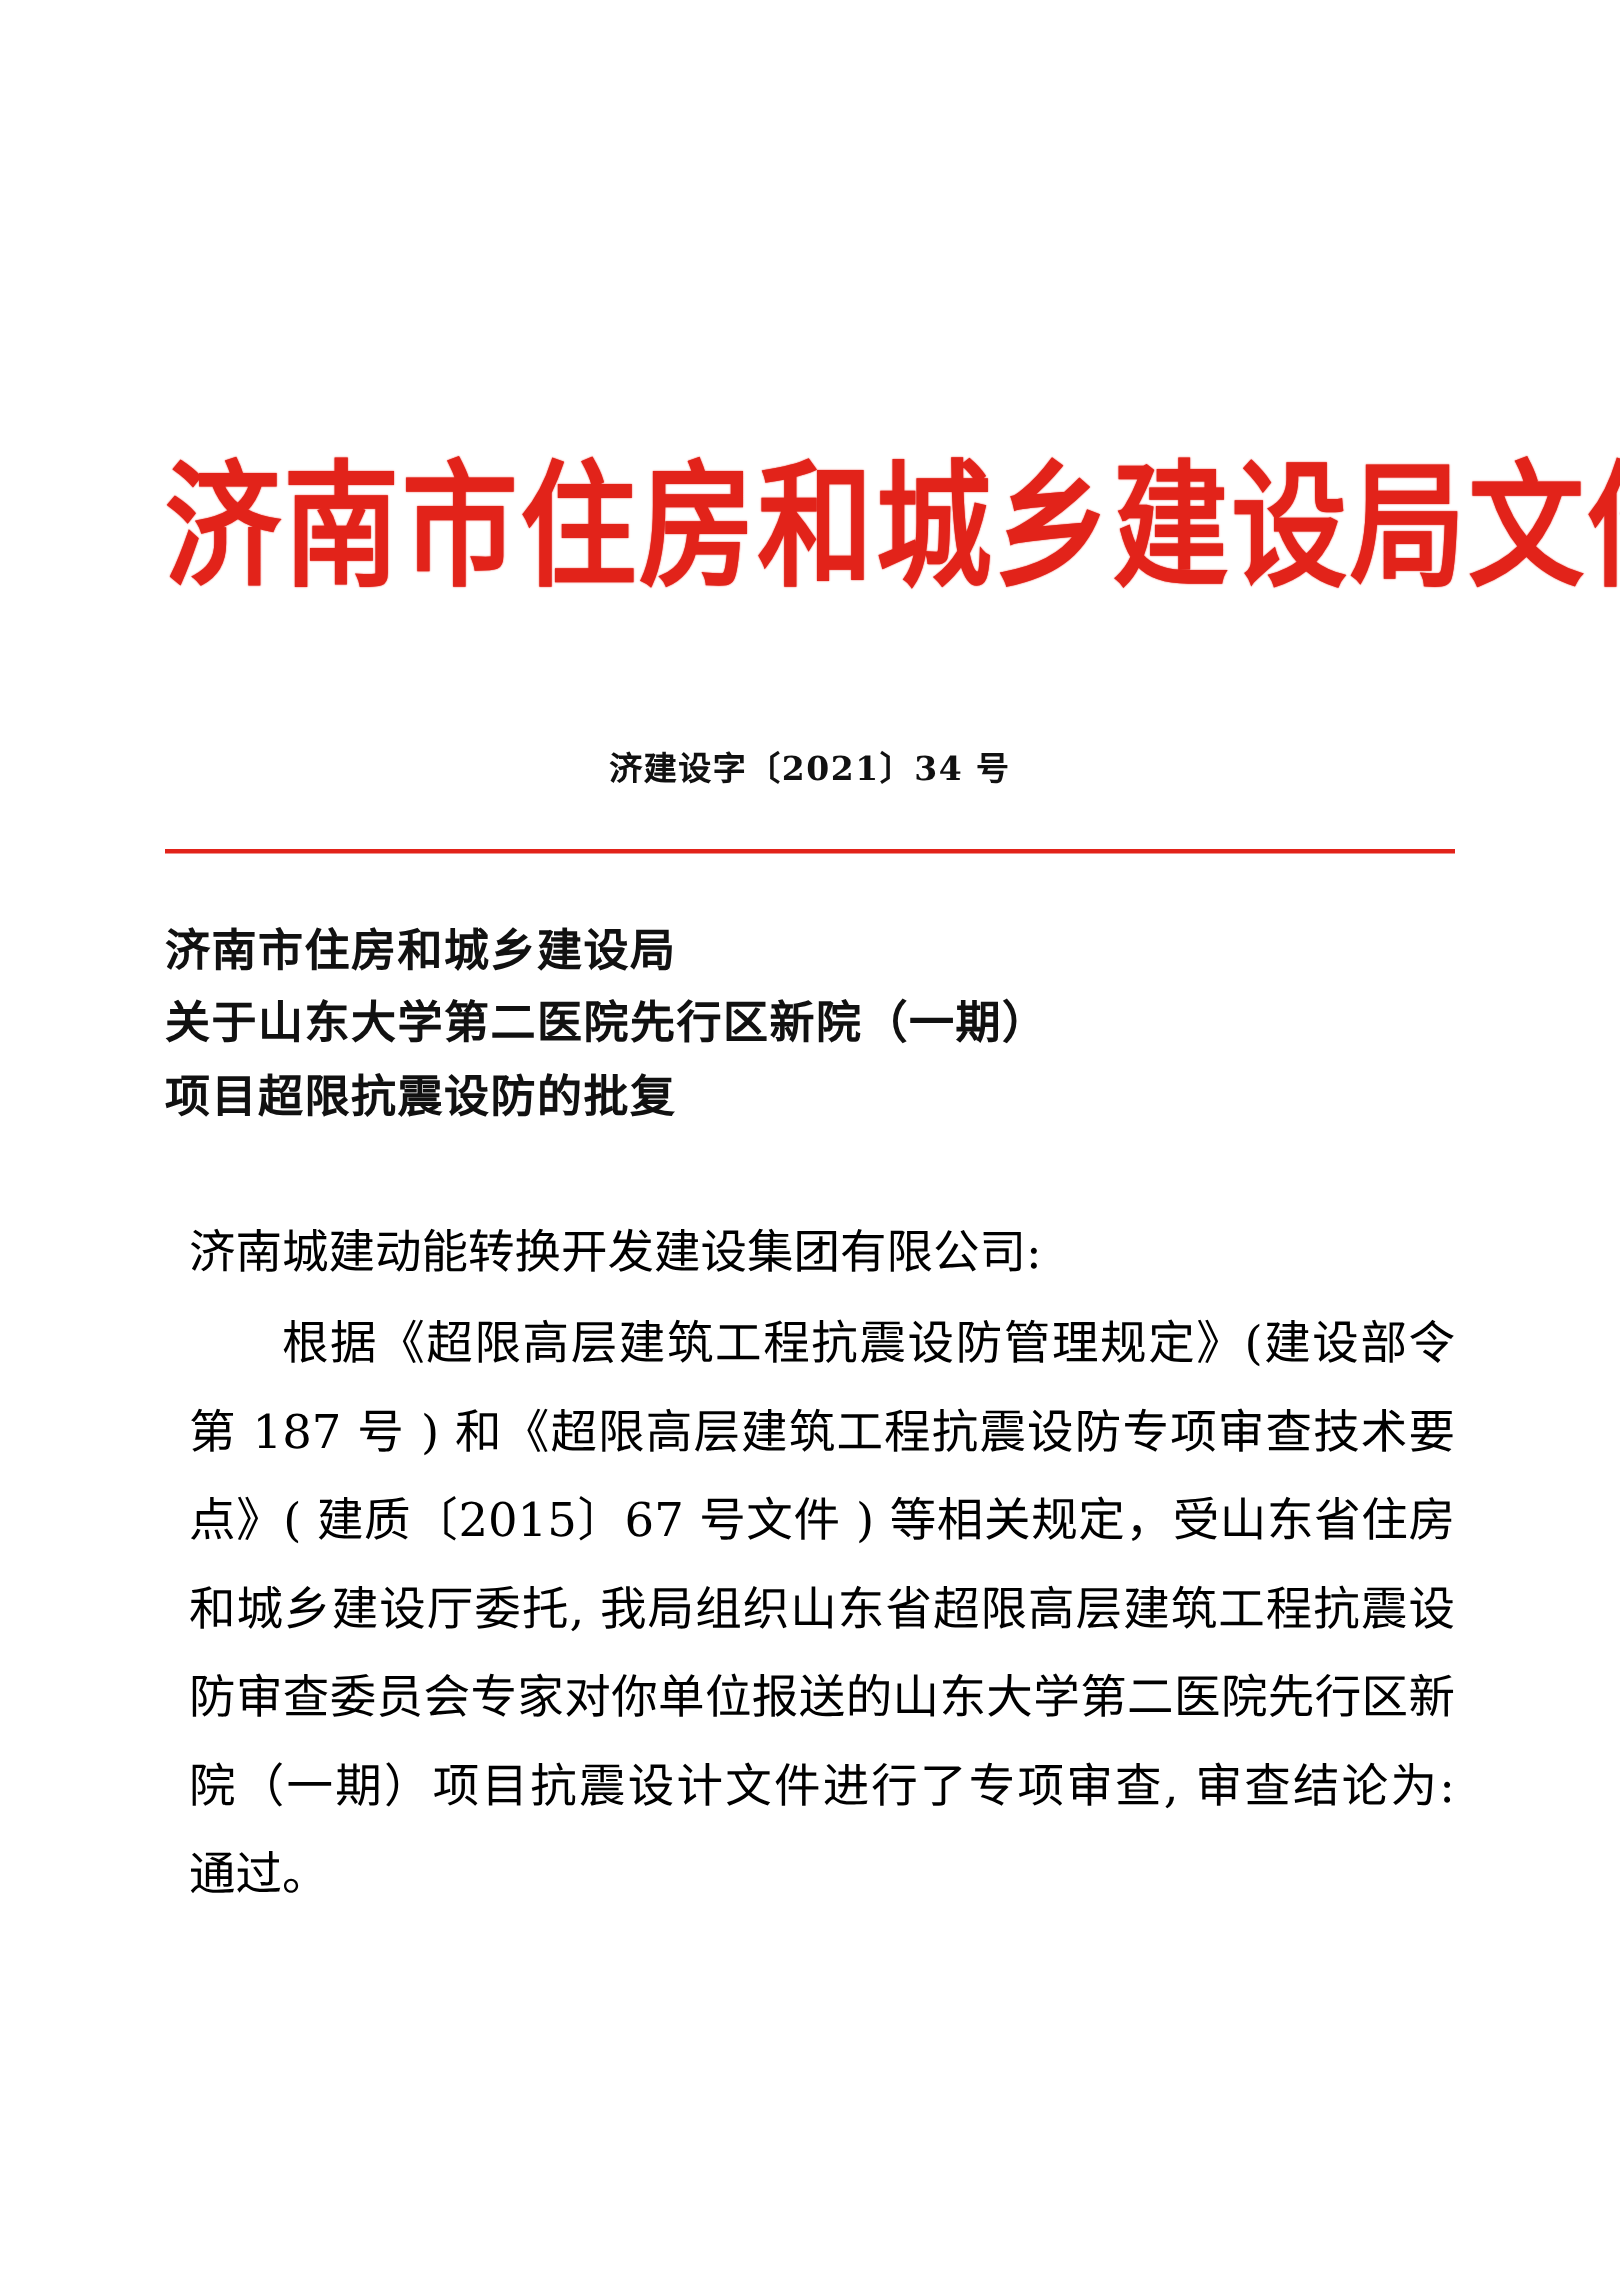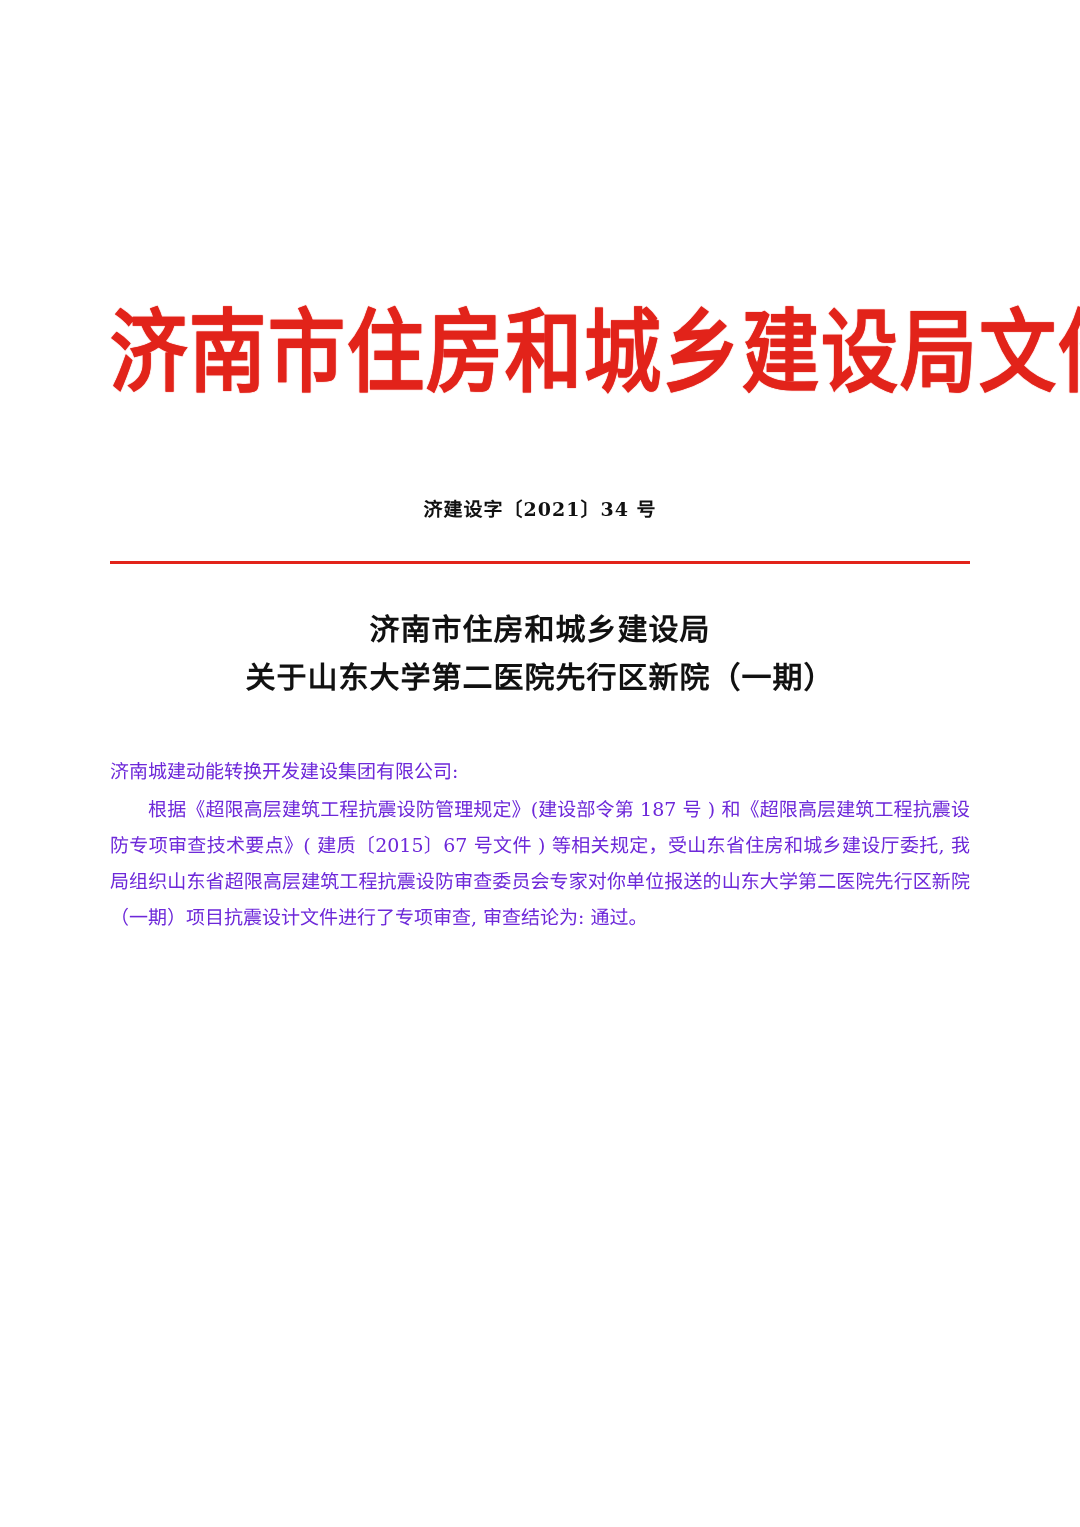--- a/index.html
+++ b/index.html
@@ -36,56 +36,57 @@
     white-space: nowrap;
     transform: scaleY(1.18);
     transform-origin: center top;
     text-shadow: 0 0 1px #e2231a;
   }
 
   
   .doc-number {
     margin-top: 105px;
     text-align: center;
-    font-size: 19px;
+    font-size: 22px;
     font-weight: bold;
     letter-spacing: 1px;
     color: #111;
   }
 
   
   .red-rule {
     margin-top: 40px;
     height: 3px;
     background: #e2231a;
     width: 100%;
   }
 
   
   .title-block {
     margin-top: 42px;
-    text-align: center;
+    text-align: left;
     font-weight: bold;
     font-size: 30px;
     line-height: 1.62;
     letter-spacing: 1px;
     color: #111;
   }
   .title-block div {
     white-space: nowrap;
   }
 
   
   .body-text {
     margin-top: 50px;
-    font-size: 19px;
+    font-size: 31px;
     line-height: 1.9;
-    color: #6d28d9;
+    color: #000000;
     text-align: justify;
     text-justify: inter-ideograph;
+    margin-left: 16px;
   }
   .recipient {
     margin: 0 0 2px 0;
   }
   .para {
     margin: 0;
     text-indent: 2em;
   }
 </style>
 </head>
@@ -95,20 +96,21 @@
 
   <div class="masthead">济南市住房和城乡建设局文件</div>
 
   <div class="doc-number">济建设字〔2021〕34 号</div>
 
   <div class="red-rule"></div>
 
   <div class="title-block">
     <div>济南市住房和城乡建设局</div>
     <div>关于山东大学第二医院先行区新院（一期）</div>
+    <div>项目超限抗震设防的批复</div>
   </div>
 
   <div class="body-text">
     <p class="recipient">济南城建动能转换开发建设集团有限公司:</p>
     <p class="para">根据《超限高层建筑工程抗震设防管理规定》(建设部令第 187 号 ) 和《超限高层建筑工程抗震设防专项审查技术要点》( 建质〔2015〕67 号文件 ) 等相关规定，受山东省住房和城乡建设厅委托, 我局组织山东省超限高层建筑工程抗震设防审查委员会专家对你单位报送的山东大学第二医院先行区新院（一期）项目抗震设计文件进行了专项审查, 审查结论为: 通过。</p>
   </div>
 
 </div>
 
 </body></html>

